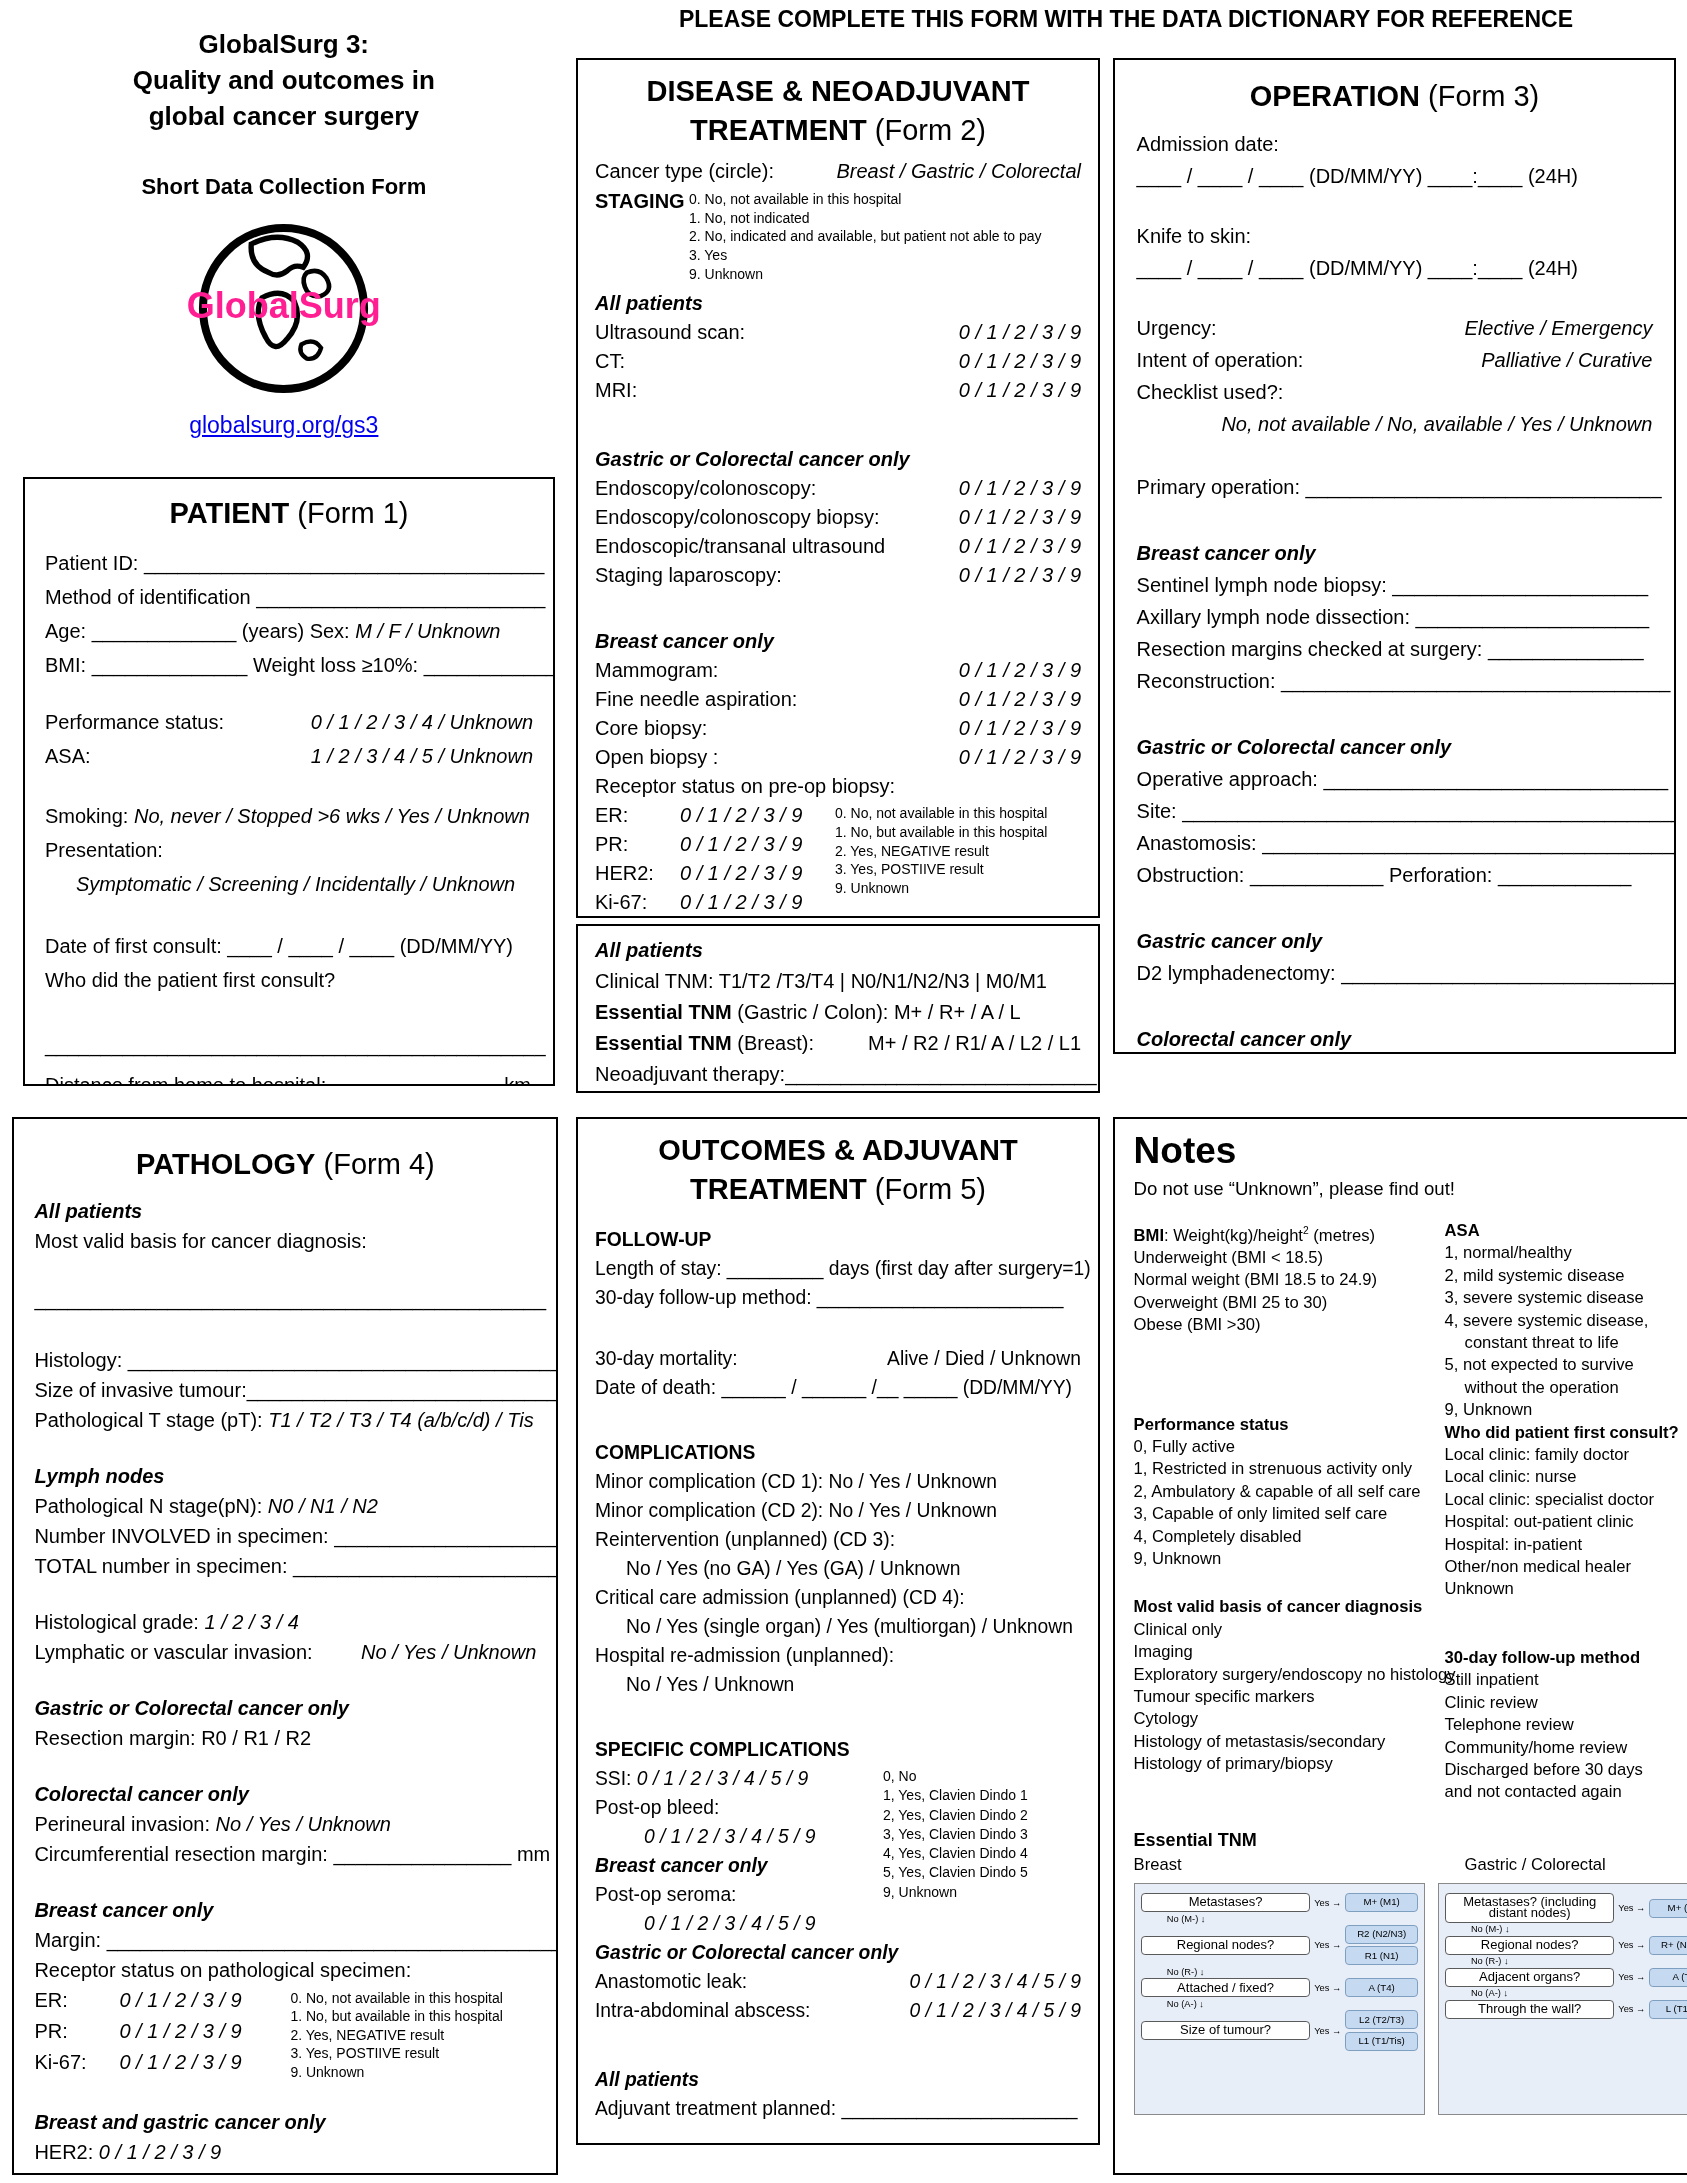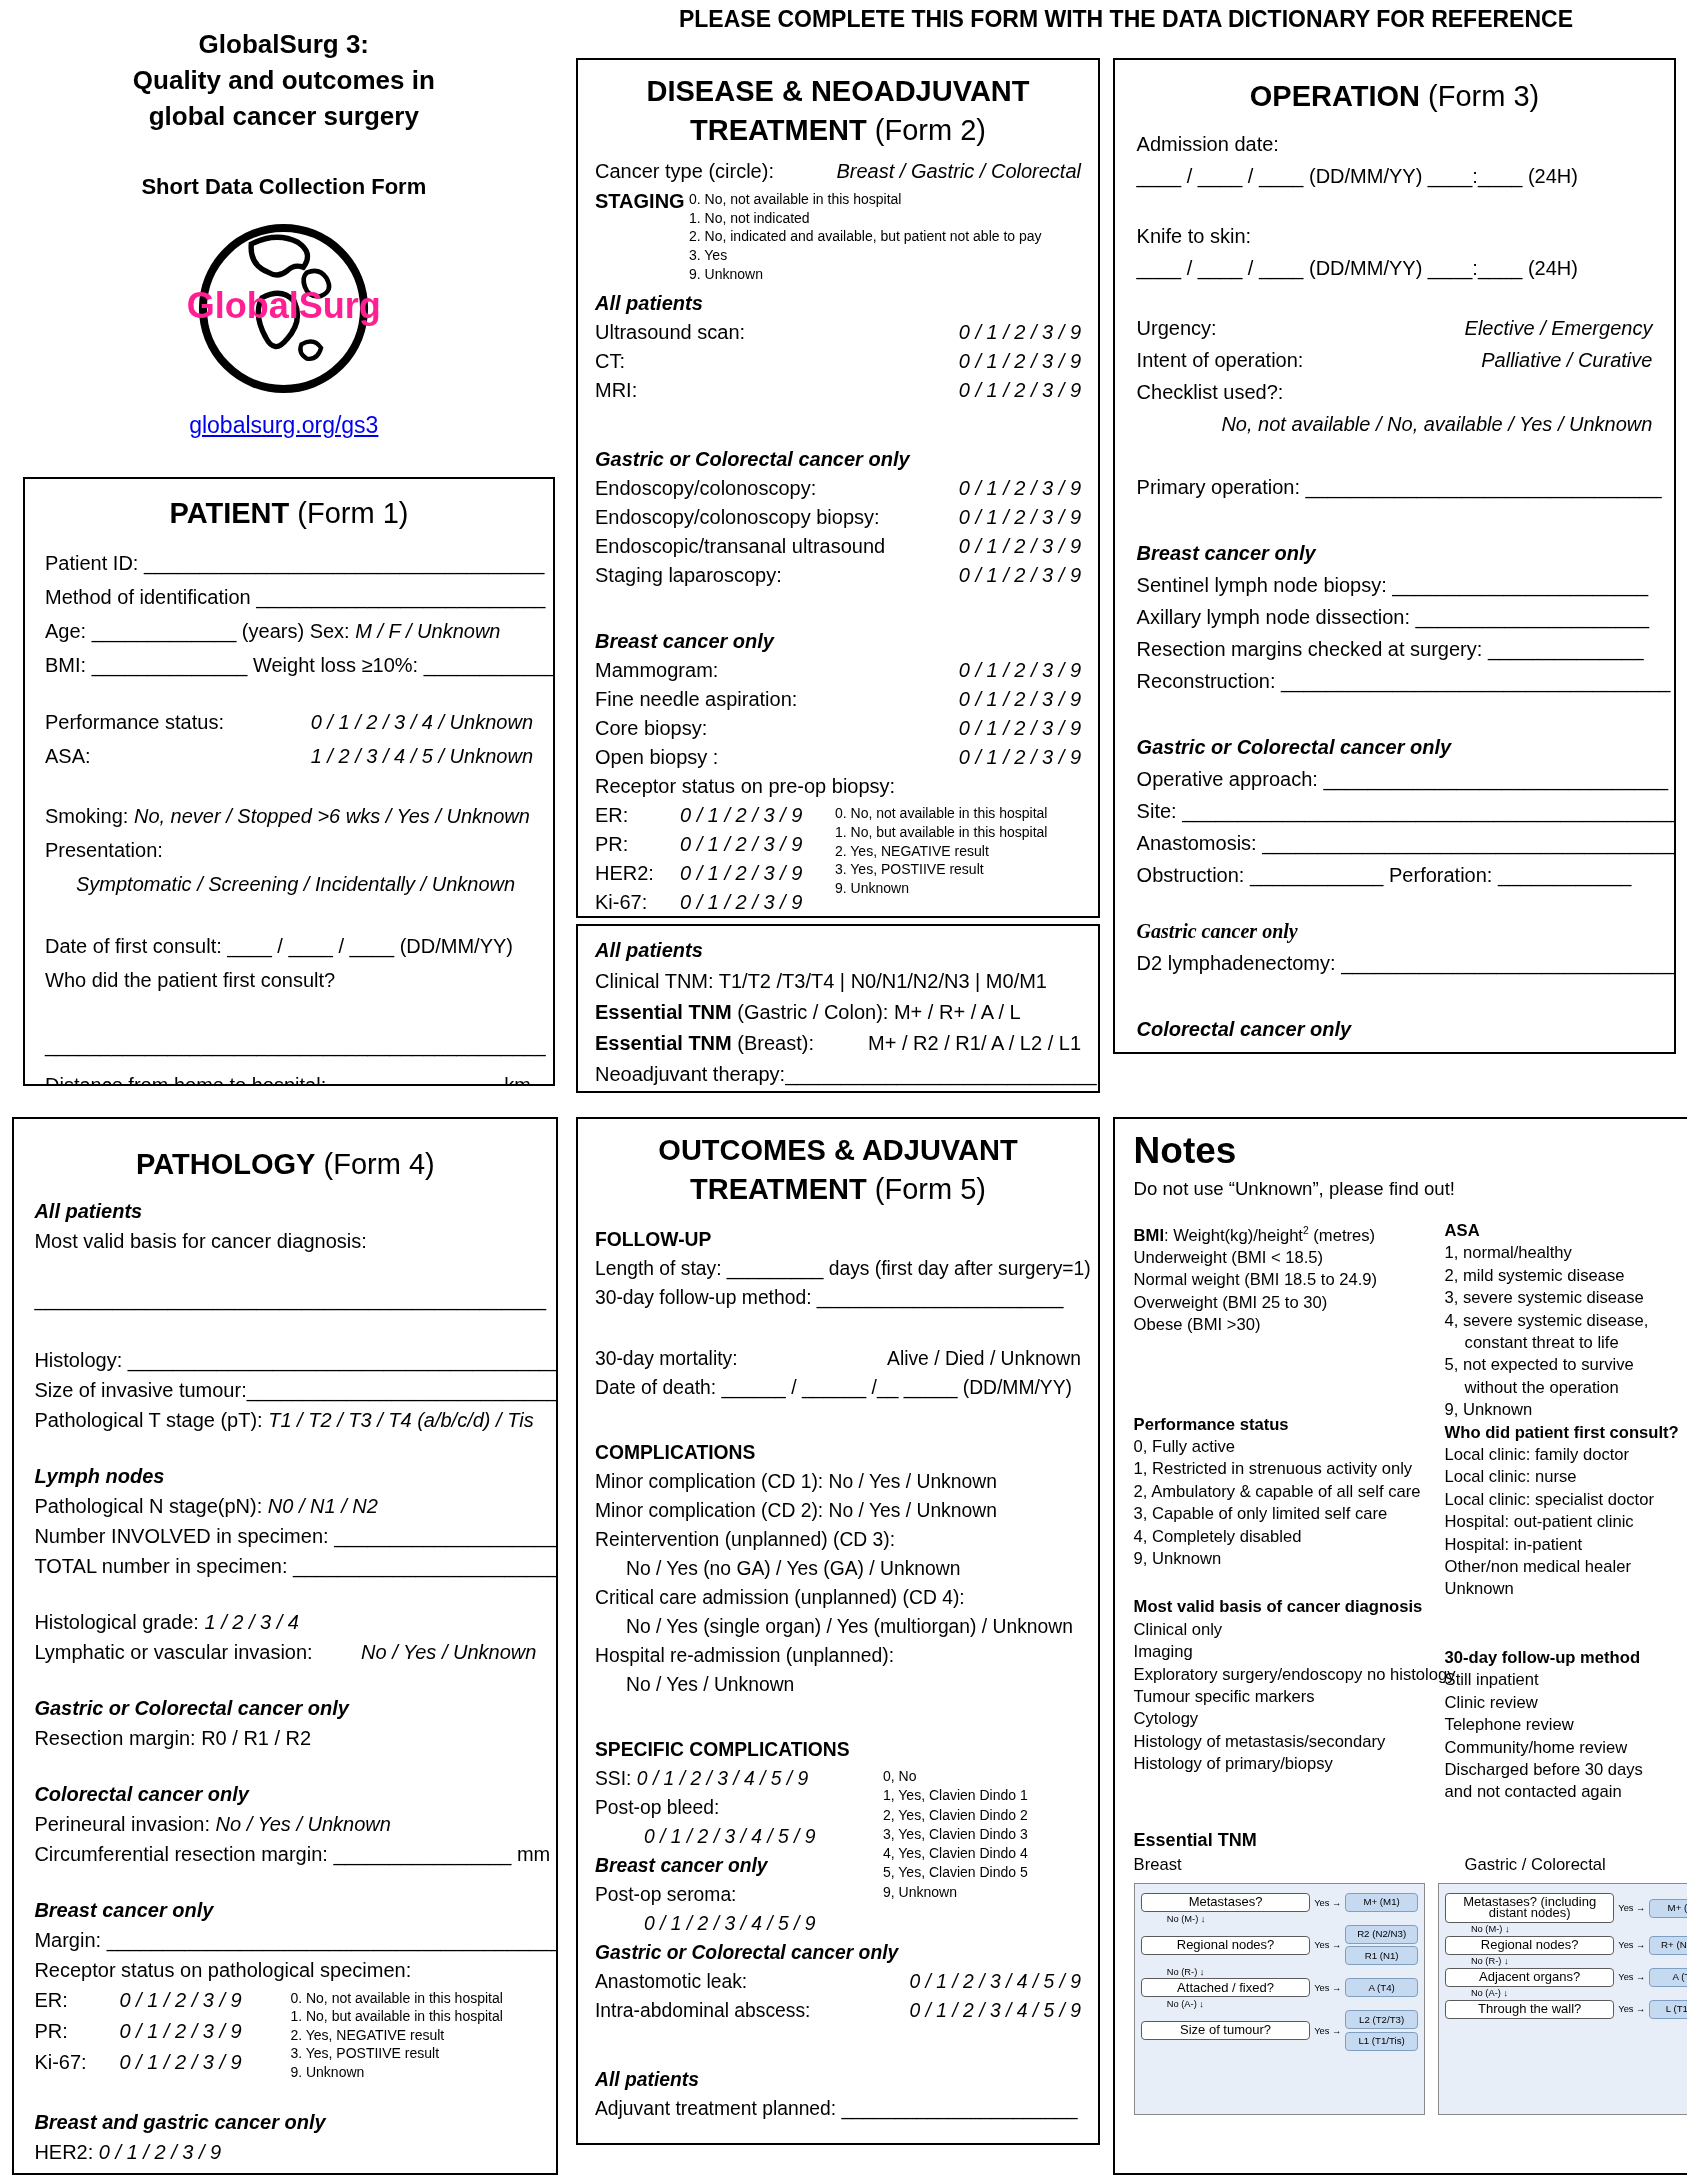--- a/index.html
+++ b/index.html
@@ -268,21 +268,21 @@
         <div class="fline" style="margin-top: 34px;"><span class="sg-bi">Breast cancer only</span></div>
         <div class="fline"><span class="sg-n">Sentinel lymph node biopsy: </span><span class="sg-n">_______________________</span></div>
         <div class="fline"><span class="sg-n">Axillary lymph node dissection: </span><span class="sg-n">_____________________</span></div>
         <div class="fline"><span class="sg-n">Resection margins checked at surgery: </span><span class="sg-n">______________</span></div>
         <div class="fline"><span class="sg-n">Reconstruction: </span><span class="sg-n">___________________________________</span></div>
         <div class="fline" style="margin-top: 34px;"><span class="sg-bi">Gastric or Colorectal cancer only</span></div>
         <div class="fline"><span class="sg-n">Operative approach: </span><span class="sg-n">_______________________________</span></div>
         <div class="fline"><span class="sg-n">Site: </span><span class="sg-n">______________________________________________</span></div>
         <div class="fline"><span class="sg-n">Anastomosis: </span><span class="sg-n">________________________________________</span></div>
         <div class="fline"><span class="sg-n">Obstruction: </span><span class="sg-n">____________</span><span class="sg-n"> Perforation: </span><span class="sg-n">____________</span></div>
-        <div class="fline" style="margin-top: 24px; font-family: Liberation Serif, serif;"><span class="sg-bi">Gastric cancer only</span></div>
+        <div class="fline" style="margin-top: 34px;"><span class="sg-bi">Gastric cancer only</span></div>
         <div class="fline"><span class="sg-n">D2 lymphadenectomy: </span><span class="sg-n">______________________________</span></div>
         <div class="fline" style="margin-top: 34px;"><span class="sg-bi">Colorectal cancer only</span></div>
         <div class="fline"><span class="sg-n">Stoma formed: (</span><span class="sg-i">if yes, what type</span><span class="sg-n">) </span><span class="sg-n">___________________</span></div>
       </div>
   </div>
 
   <div class="box" id="box-pathology">
     <div class="box-title"><span class="sb">PATHOLOGY</span><span> (Form 4)</span></div>
     <div>
         <div class="fline"><span class="sg-bi">All patients</span></div>

